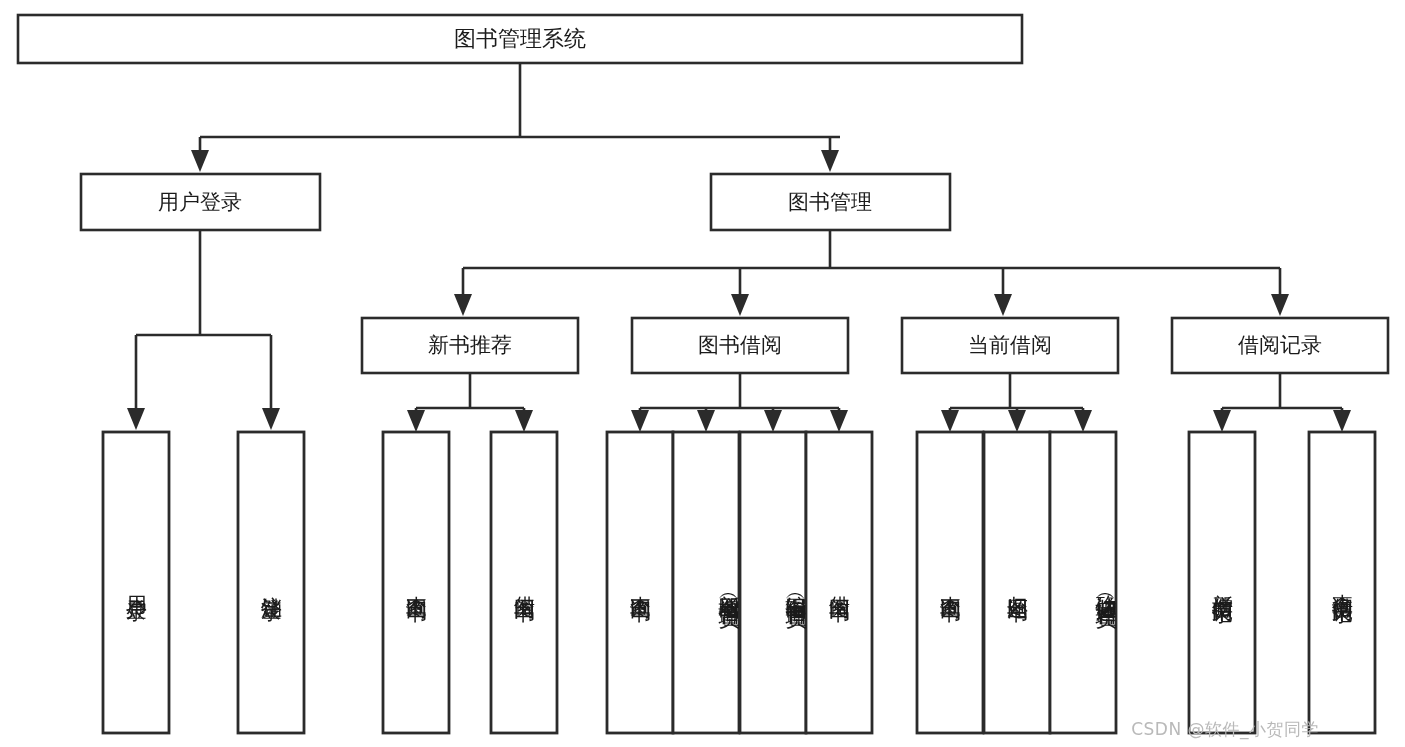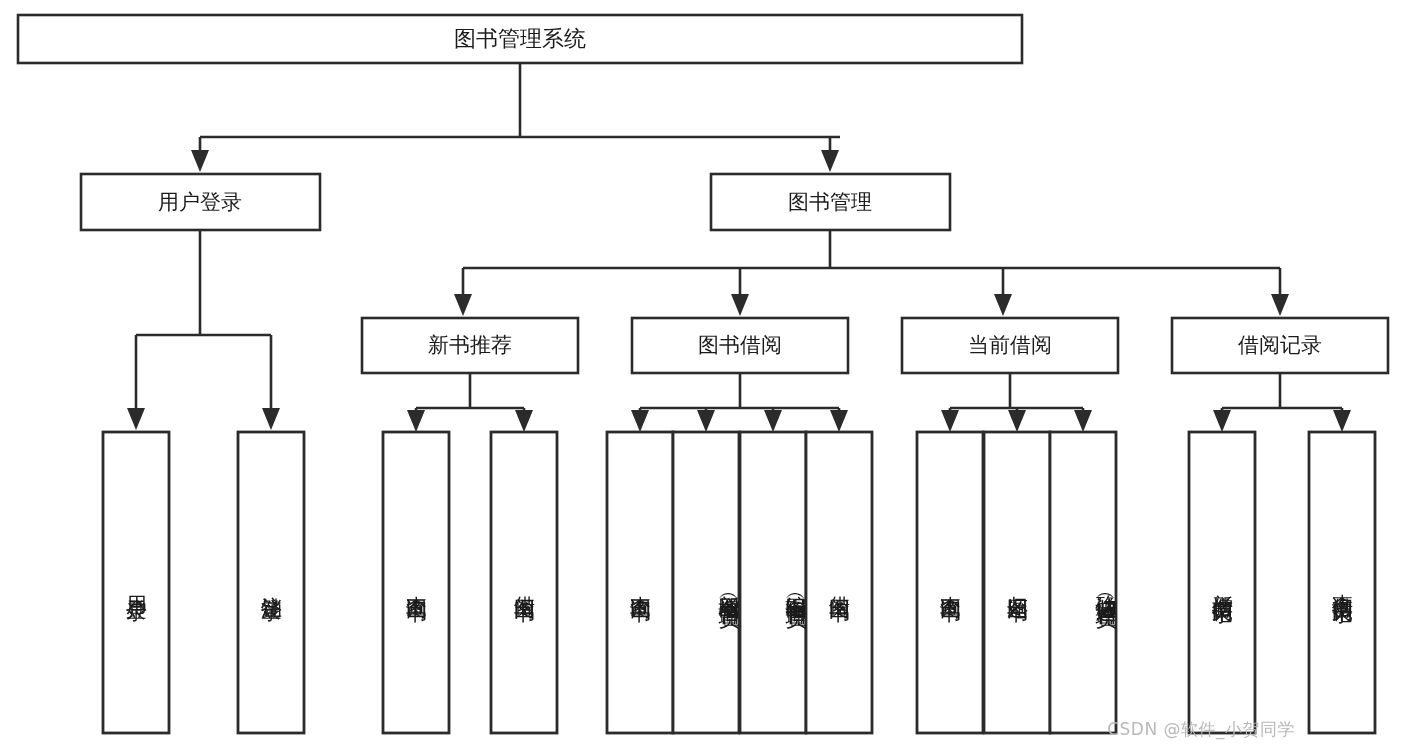--- a/index.html
+++ b/index.html
@@ -12,20 +12,21 @@
     width: 1405px;
     height: 747px;
     overflow: hidden;
     font-family: "DejaVu Sans", "Liberation Sans", sans-serif;
   }
   #diagram-root {
     position: relative;
     width: 1303px;
     height: 747px;
     background: #ffffff;
+    padding-left: 24px;
   }
   svg.diagram-canvas {
     position: absolute;
     top: 0;
     left: 0;
     width: 1405px;
     height: 747px;
     display: block;
   }
   .node-box {

